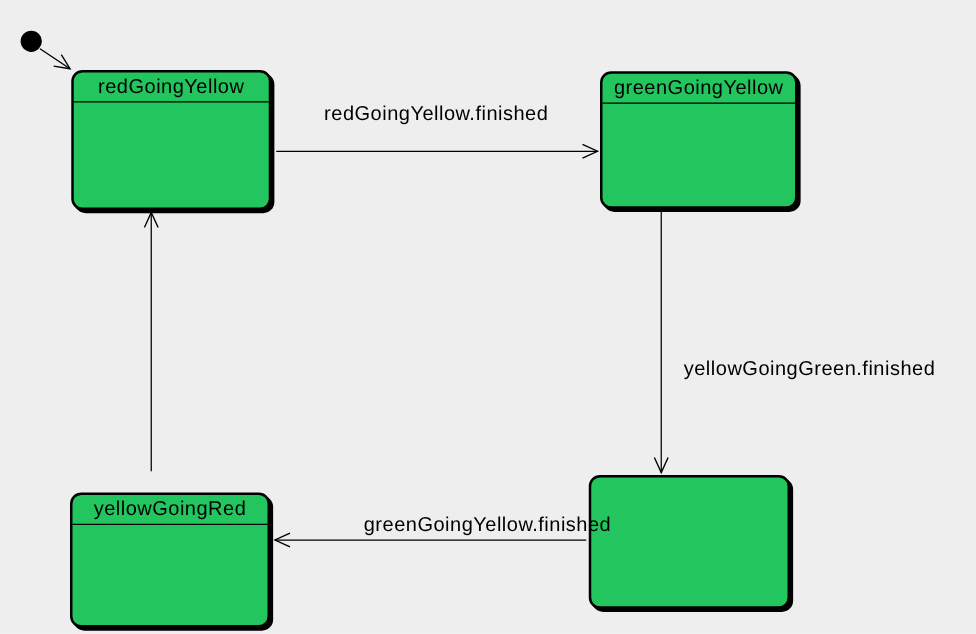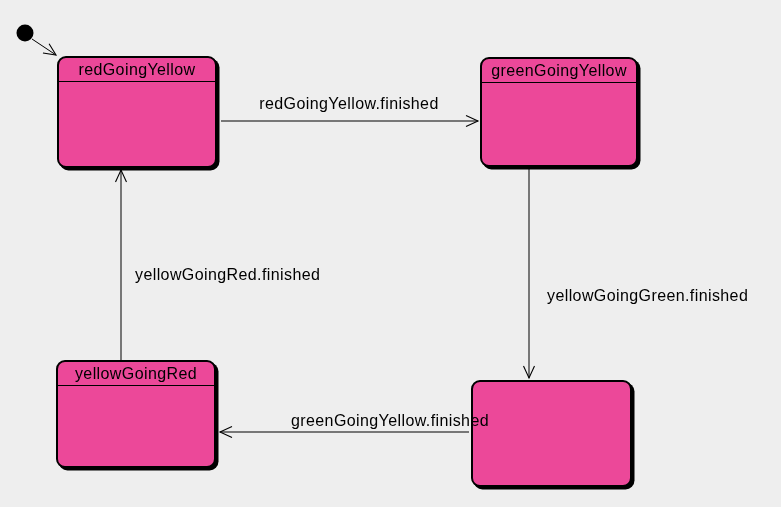--- a/index.html
+++ b/index.html
@@ -18,21 +18,21 @@
   .edges {
     position: absolute;
     left: 0;
     top: 0;
     width: 781px;
     height: 507px;
   }
   .state {
     position: absolute;
     box-sizing: border-box;
-    background: #ec4899;
+    background: #22c55e;
     border: 2px solid #000000;
     border-radius: 9px;
     box-shadow: 2.5px 2.5px 0 #000000;
   }
   .state-title {
     height: 23px;
     line-height: 23px;
     text-align: center;
     border-bottom: 1px solid #000000;
     font-size: 16px;
@@ -83,26 +83,25 @@
 
   <div class="state" style="left:480px; top:57px; width:158px; height:110px;">
     <div class="state-title">greenGoingYellow</div>
     <div class="state-body"></div>
   </div>
 
   <div class="state" style="left:471px; top:380px; width:161px; height:107px;">
     <div class="state-body"></div>
   </div>
 
-  <div class="state" style="left:56px; top:360px; width:160px; height:108px;">
+  <div class="state" style="left:56px; top:394px; width:160px; height:108px;">
     <div class="state-title">yellowGoingRed</div>
     <div class="state-body"></div>
   </div>
 
-  <div class="edge-label centered" style="left:349px; top:96px;">redGoingYellow.finished</div>
+  <div class="edge-label centered" style="left:349px; top:84px;">redGoingYellow.finished</div>
 
   <div class="edge-label" style="left:547px; top:288px;">yellowGoingGreen.finished</div>
 
   <div class="edge-label centered" style="left:346px; top:413px;margin-left:44px;">greenGoingYellow.finished</div>
 
-  <div class="edge-label" style="left:135px; top:267px;">yellowGoingRed.finished</div>
 
 </div>
 
 </body></html>

